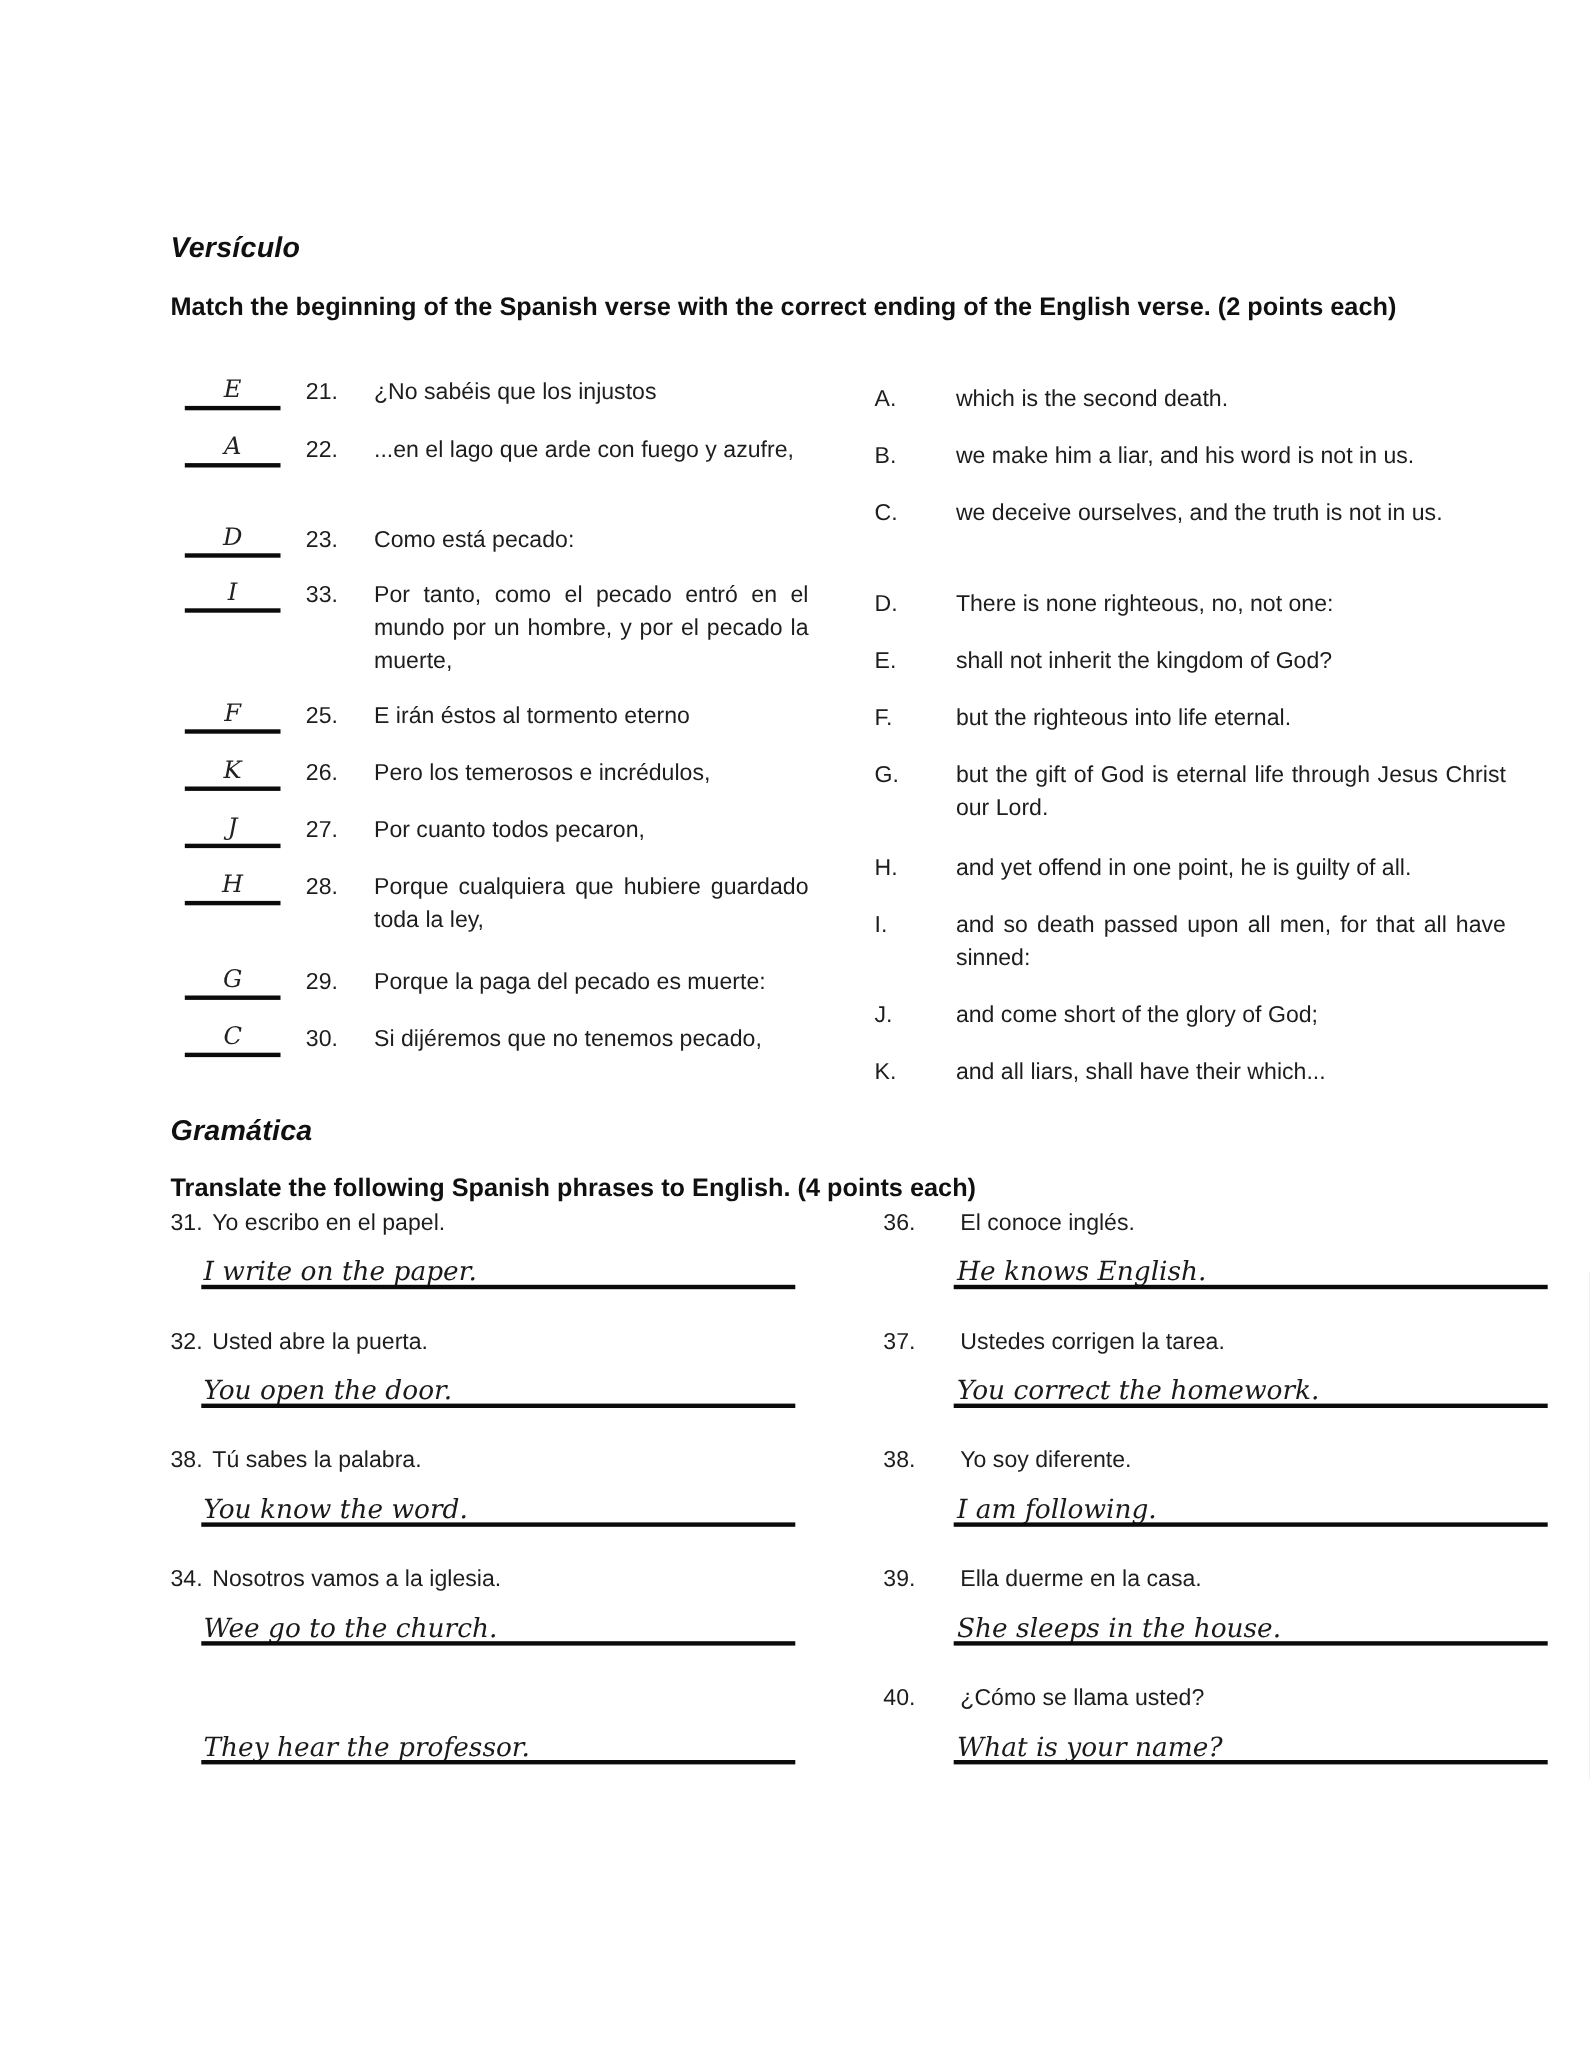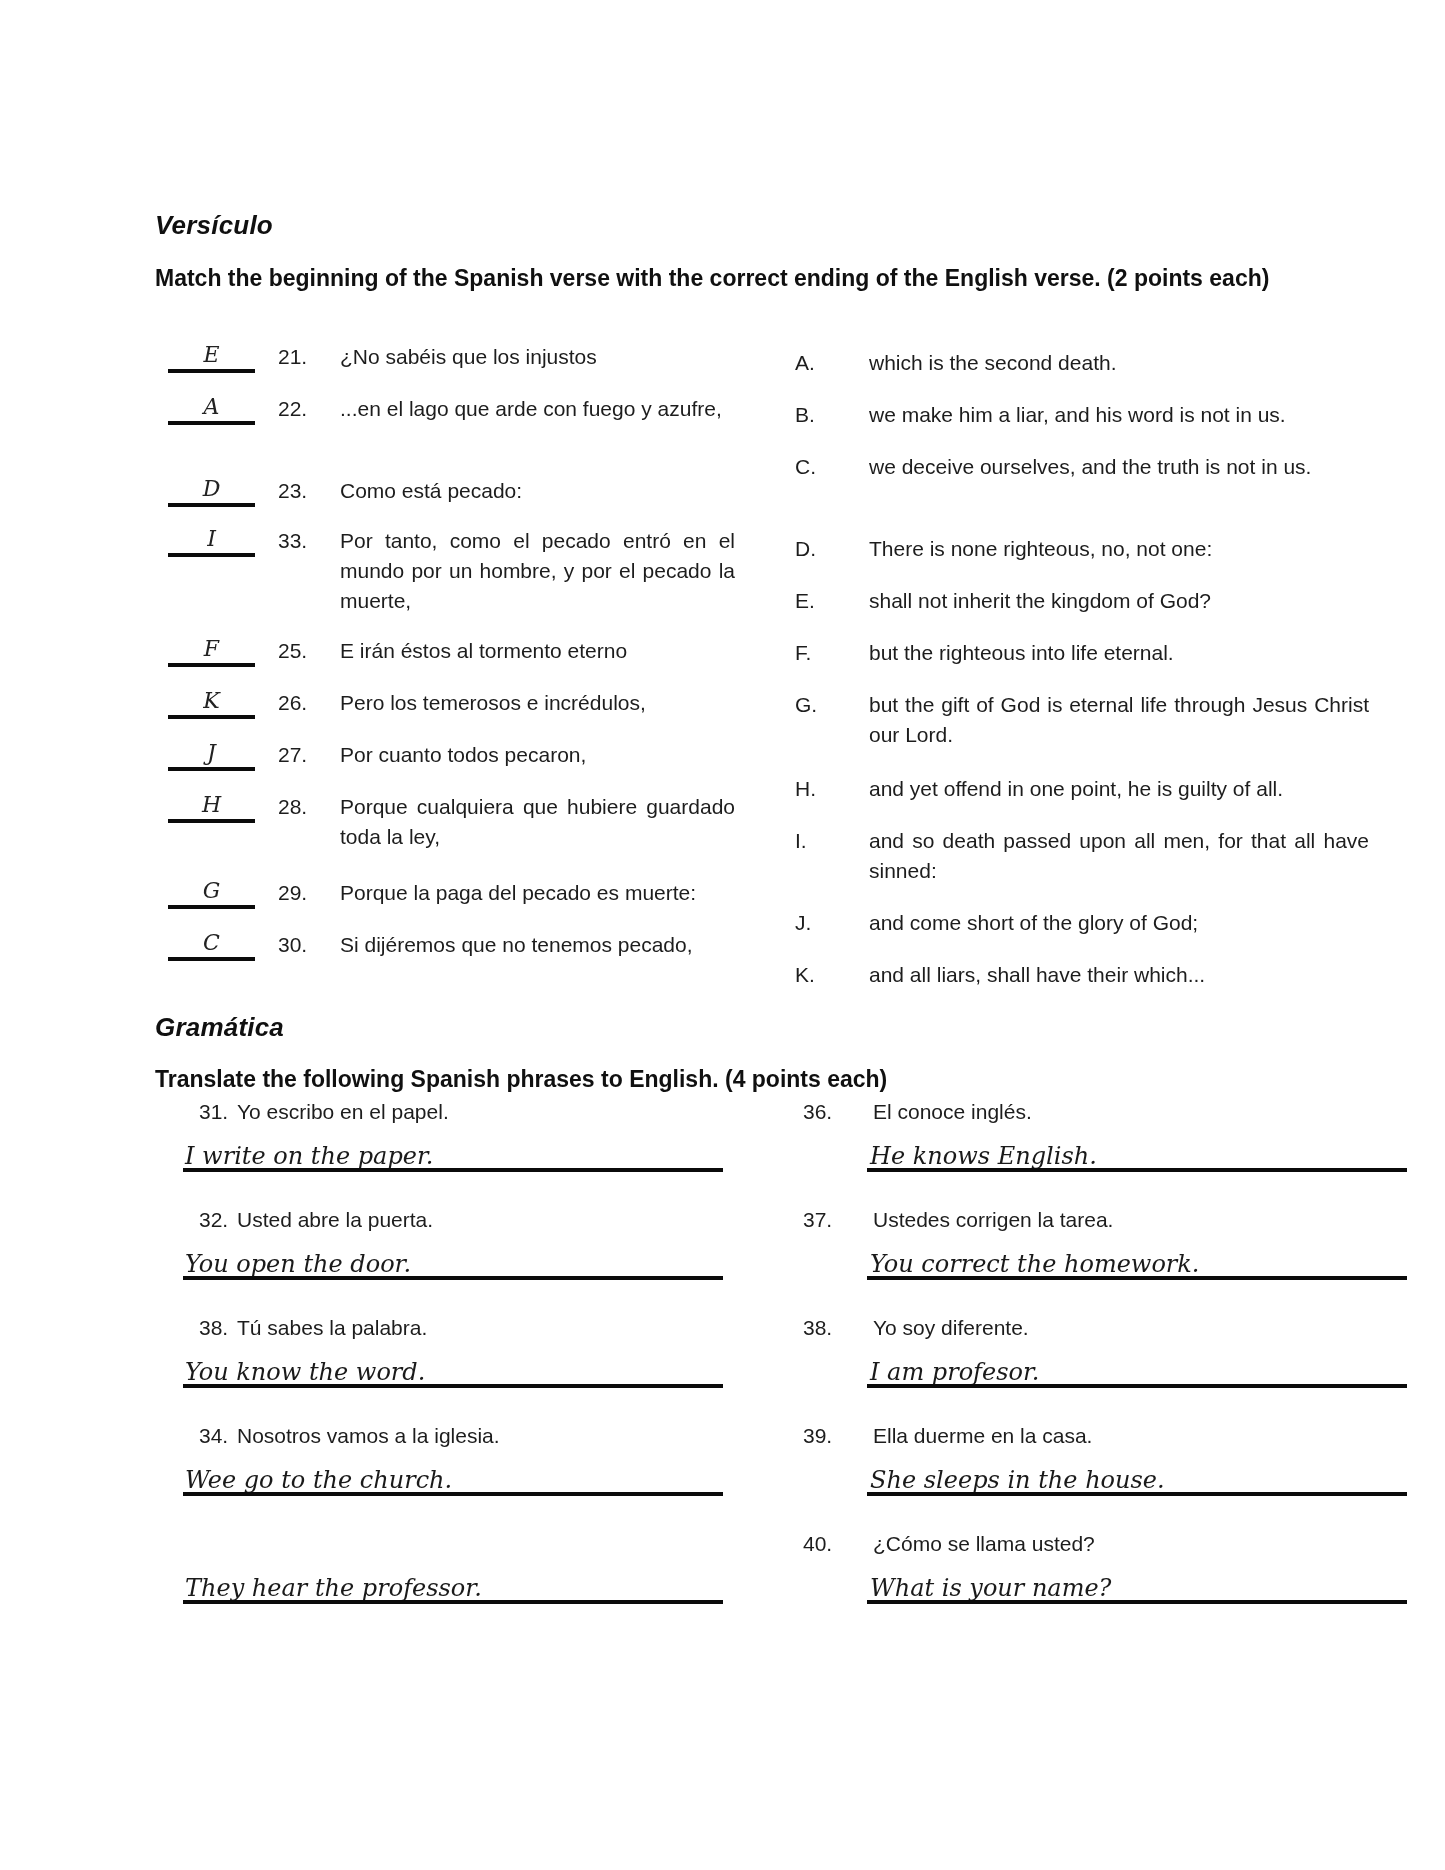--- a/index.html
+++ b/index.html
@@ -34,21 +34,21 @@
   .m-text{width:395px;line-height:30px;text-align:justify;}
   .orow{position:absolute;left:640px;display:flex;align-items:flex-start;}
   .o-letter{flex:none;width:74px;line-height:30px;}
   .o-text{width:500px;line-height:30px;text-align:justify;}
   .nw{white-space:nowrap;}
   
   .g-grid{position:absolute;left:155px;top:1098px;width:1260px;height:560px;}
   .g-item{position:absolute;width:585px;height:100px;}
   .g-q{display:flex;align-items:flex-start;}
   .g-num{flex:none;line-height:28px;}
-  .g-item.gl .g-num{width:38px;margin-left:44px;}
+  .g-item.gl .g-num{width:38px;}
   .g-item.gr .g-num{width:70px;}
   .g-es{line-height:28px;white-space:nowrap;}
   .g-ans{
     position:absolute;top:44px;
     font-family:"DejaVu Serif",serif;font-style:italic;font-size:24px;color:#1a1a1a;
     white-space:nowrap;
   }
   .g-item.gl .g-ans{left:30px;}
   .g-item.gr .g-ans{left:67px;}
   .g-line{position:absolute;top:70px;height:4px;background:#0b0b0b;width:540px;}
@@ -218,21 +218,21 @@
           <span class="g-es">Ustedes corrigen la tarea.</span>
         </div>
       <div class="g-ans">You correct the homework.</div>
       <div class="g-line"></div>
     </div>
     <div class="g-item gr" style="left:648px;top:216px">
       <div class="g-q">
           <span class="g-num">38.</span>
           <span class="g-es">Yo soy diferente.</span>
         </div>
-      <div class="g-ans">I am profesor.</div>
+      <div class="g-ans">I am following.</div>
       <div class="g-line"></div>
     </div>
     <div class="g-item gr" style="left:648px;top:324px">
       <div class="g-q">
           <span class="g-num">39.</span>
           <span class="g-es">Ella duerme en la casa.</span>
         </div>
       <div class="g-ans">She sleeps in the house.</div>
       <div class="g-line"></div>
     </div>

